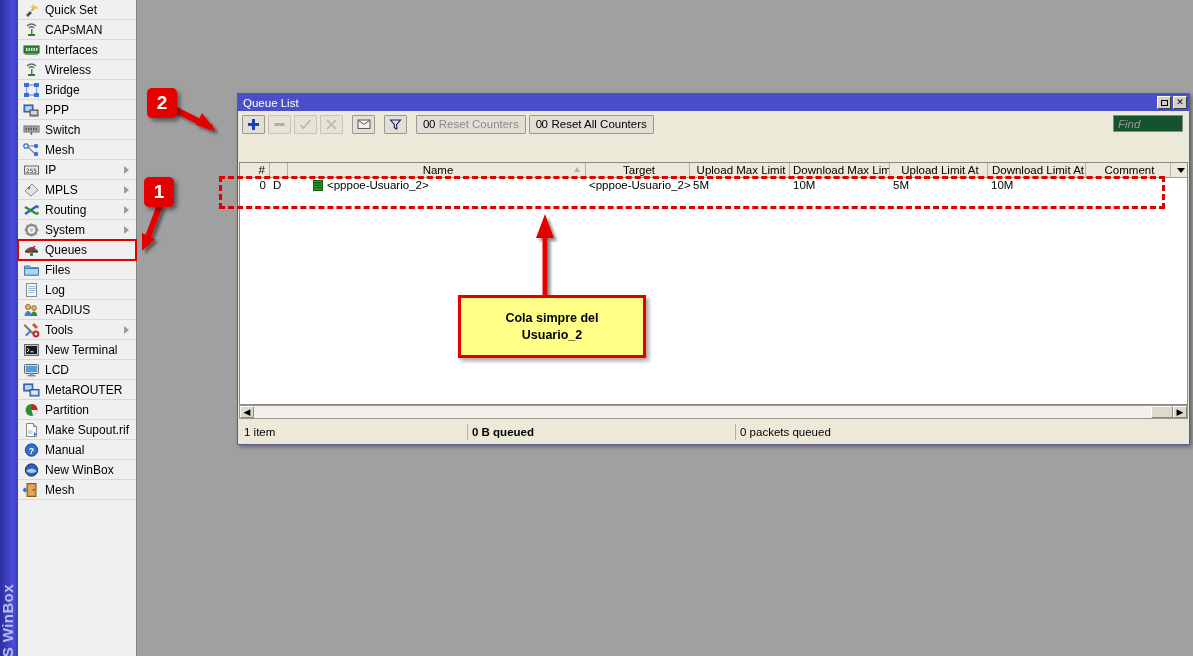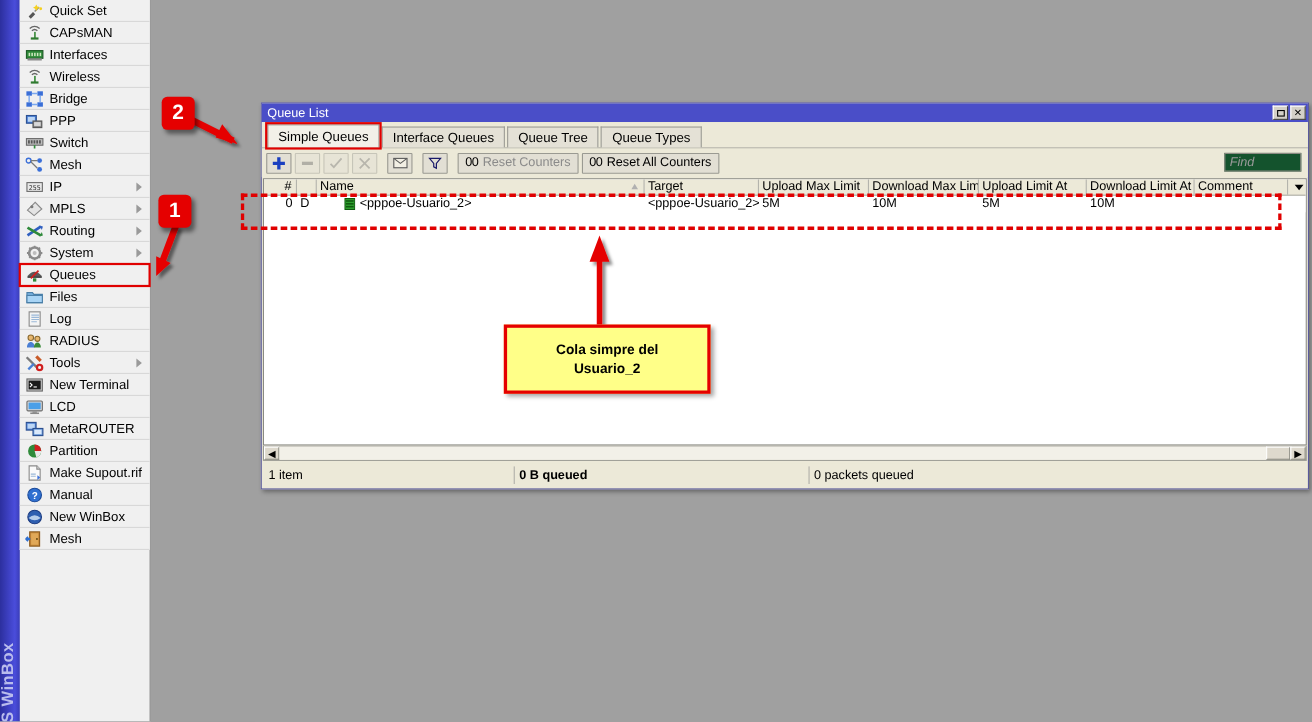--- a/index.html
+++ b/index.html
@@ -177,20 +177,21 @@
     border-bottom:1px solid #a0a098;
     font-size:11.5px;
     box-sizing:border-box;
   }
   #thead .th{
     border-right:1px solid #b4b4ac;
     padding-left:3px;line-height:14px;
     box-sizing:border-box;
     overflow:hidden;white-space:nowrap;
     position:relative;
+    text-align:center;
   }
   #thead .th.sorted::after{
     content:"";
     position:absolute;right:5px;top:4px;
     width:0;height:0;
     border-left:3px solid transparent;
     border-right:3px solid transparent;
     border-bottom:5px solid #b0b0b0;
   }
   #thead .th.menu{
@@ -596,26 +597,20 @@
 <div id="win">
 
   <div id="titlebar">
     <span class="ttl">Queue List</span>
     <span class="tbtn">
         <span class="sq"></span>
       </span>
     <span class="tbtn">✕</span>
   </div>
 
-  <div id="tabstrip">
-    <div class="tab active hilite">Simple Queues</div>
-    <div class="tab">Interface Queues</div>
-    <div class="tab">Queue Tree</div>
-    <div class="tab">Queue Types</div>
-  </div>
 
   <div id="toolbar">
     <div class="tb">
       <svg width="13" height="13" viewBox="0 0 13 13">
           <path d="M5 1h3v4h4v3H8v4H5V8H1V5h4z" fill="#1a3fc0"></path>
         </svg>
     </div>
     <div class="tb dis">
       <svg width="13" height="13" viewBox="0 0 13 13">
           <rect x="1.5" y="5" width="10" height="3" fill="#6a6a6a"></rect>

